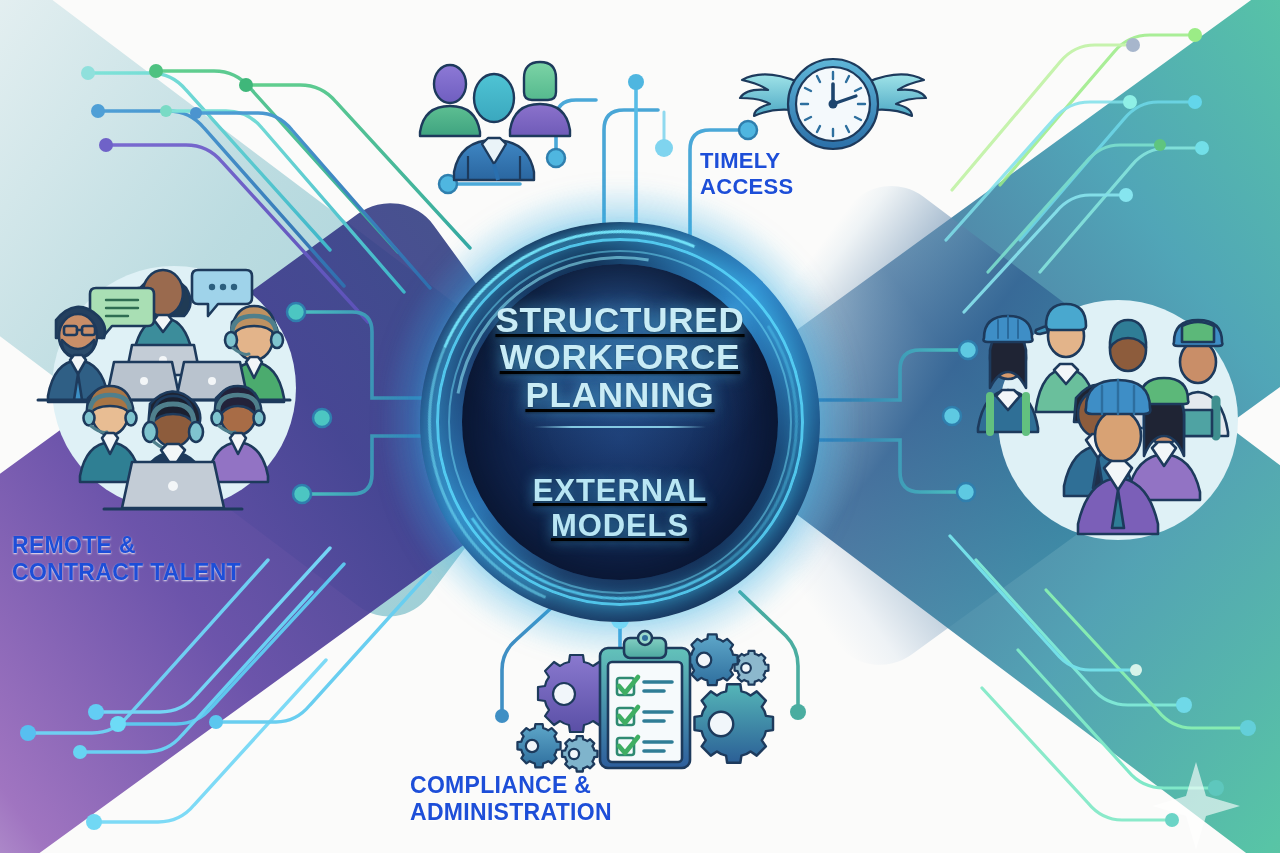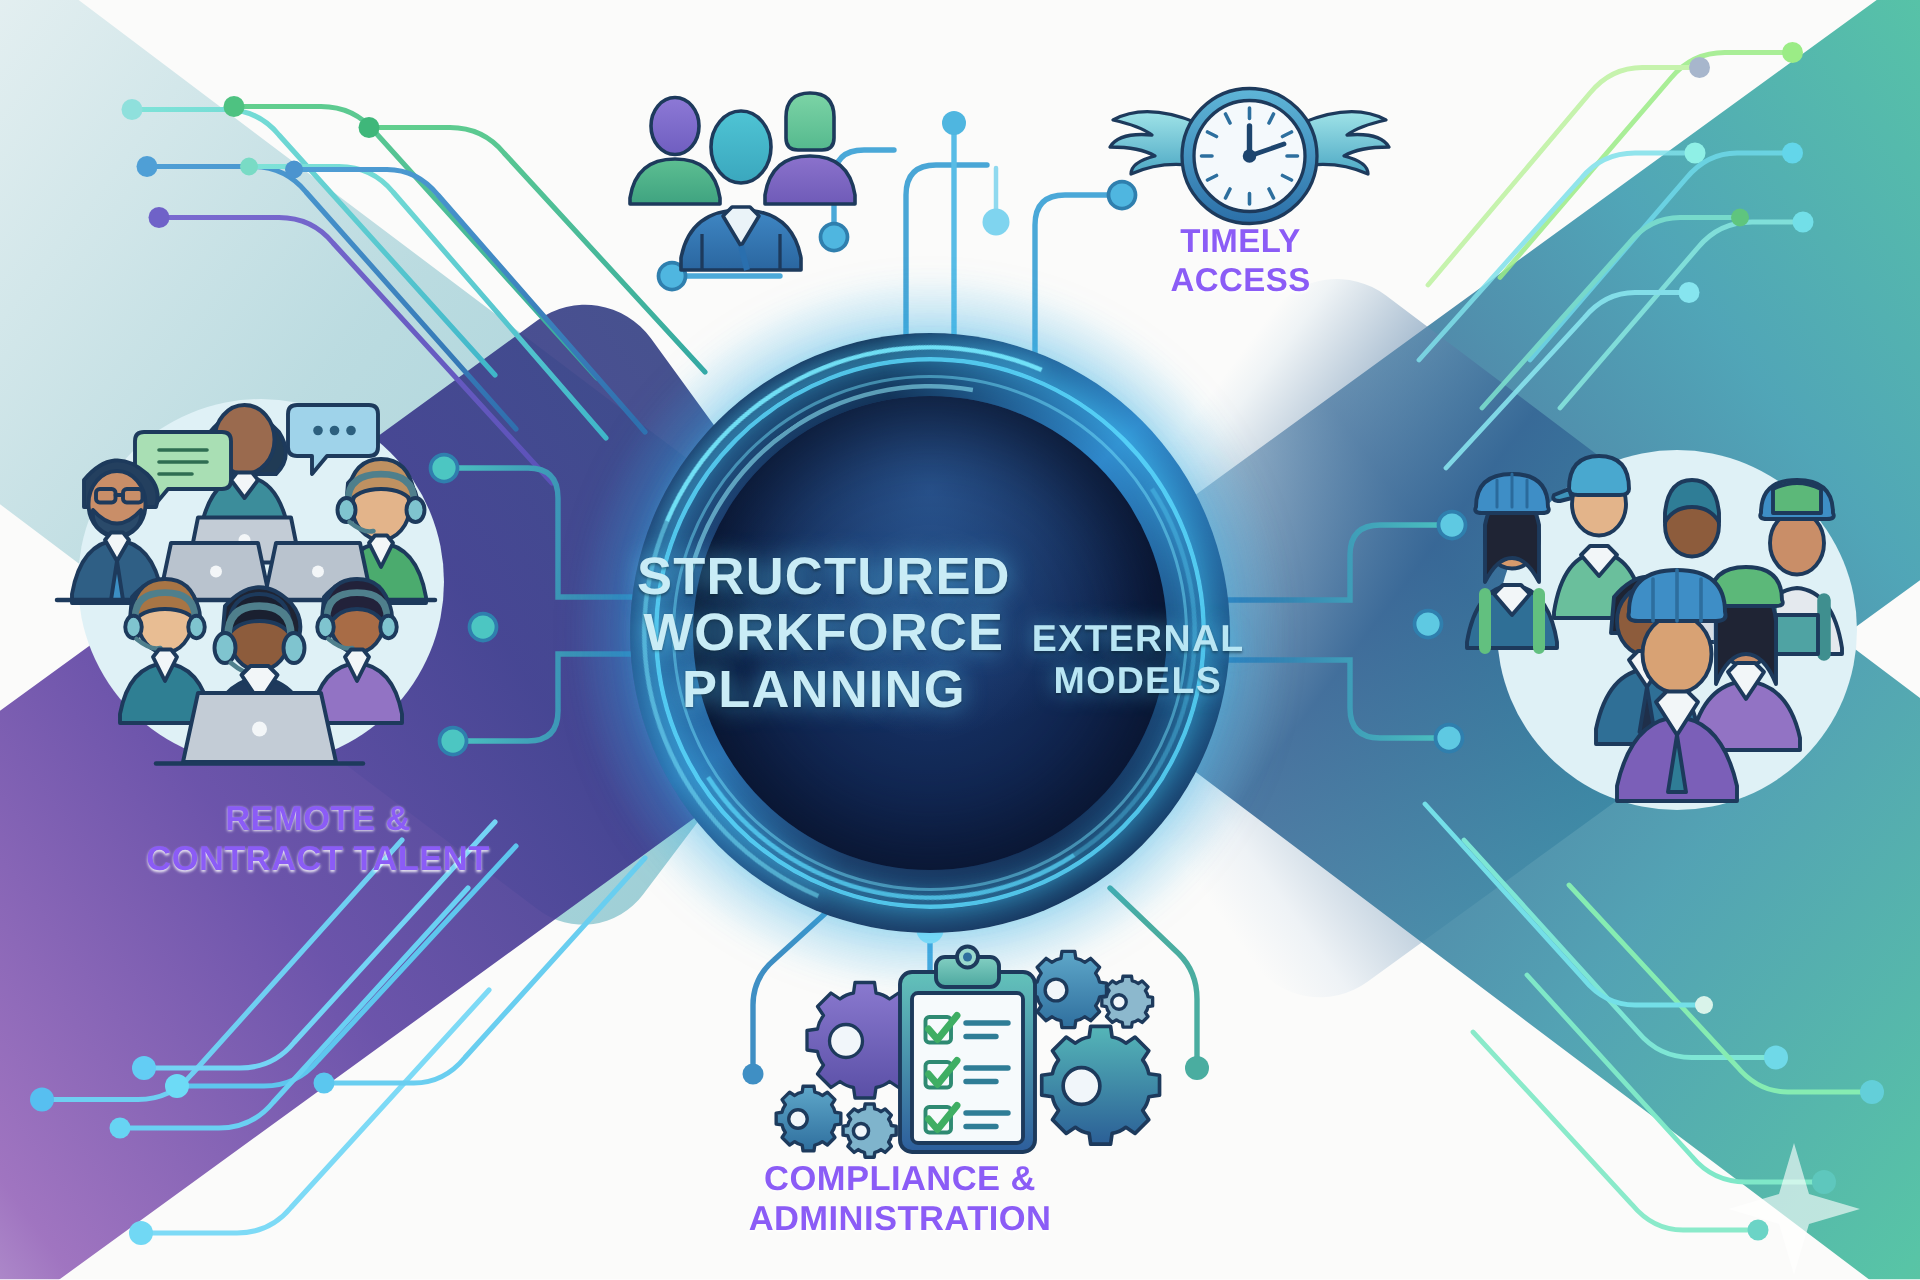--- a/index.html
+++ b/index.html
@@ -99,23 +99,24 @@
   .hub-ring-c{
     position:absolute;inset:28px;border-radius:50%;
     border:2px solid rgba(120,230,255,.45);
   }
   .hub-core{
     position:absolute;inset:42px;border-radius:50%;
     background:
       radial-gradient(circle at 50% 20%, rgba(60,120,190,.55) 0%, rgba(22,48,92,0) 55%),
       radial-gradient(circle at 50% 55%, #18356a 0%, #0e2047 62%, #0a1733 100%);
     box-shadow:inset 0 0 60px 10px rgba(8,18,40,.85);
-    display:flex;flex-direction:row;
+    display:flex;flex-direction:column;
     align-items:center;justify-content:center;
     text-align:center;
+    text-decoration:underline;
   }
   .hub-arc{
     position:absolute;border-radius:50%;
     border:3px solid transparent;
   }
   .arc1{
     inset:8px;
     border-top-color:rgba(120,235,255,.9);
     border-left-color:rgba(120,235,255,.5);
     transform:rotate(-22deg);
@@ -146,37 +147,36 @@
   .hub-divider{
     width:172px;height:2px;margin:13px 0 11px;
     background:linear-gradient(90deg,
       rgba(150,225,245,0) 0%,
       rgba(150,225,245,.85) 22%,
       rgba(150,225,245,.85) 78%,
       rgba(150,225,245,0) 100%);
   }
   .hub-sub{
     color:#b9e6f4;
-    font-size:25px;
+    font-size:31px;
     line-height:1.12;
     font-weight:700;
     letter-spacing:.9px;
     text-shadow:0 0 14px rgba(80,190,235,.7), 0 1px 2px rgba(0,0,0,.45);
     margin-top:35px;
   }
 
   
   .node-label{
     position:absolute;
-    color:#8b5cf6;
+    color:#1d4ed8;
     font-weight:700;
     font-size:23px;
     line-height:1.18;
     letter-spacing:.3px;
-    text-align:center;
     text-shadow:0 1px 2px rgba(255,255,255,.9);
     white-space:pre-line;
   }
   .lbl-left{left:12px;  top:532px; width:400px;}
   .lbl-right{left:942px;top:532px; width:330px;}
   .lbl-bottom{left:410px;top:772px; width:380px;}
   .lbl-top{left:700px; top:148px; width:254px; font-size:22px;}
 
   
   .cluster{position:absolute;}

